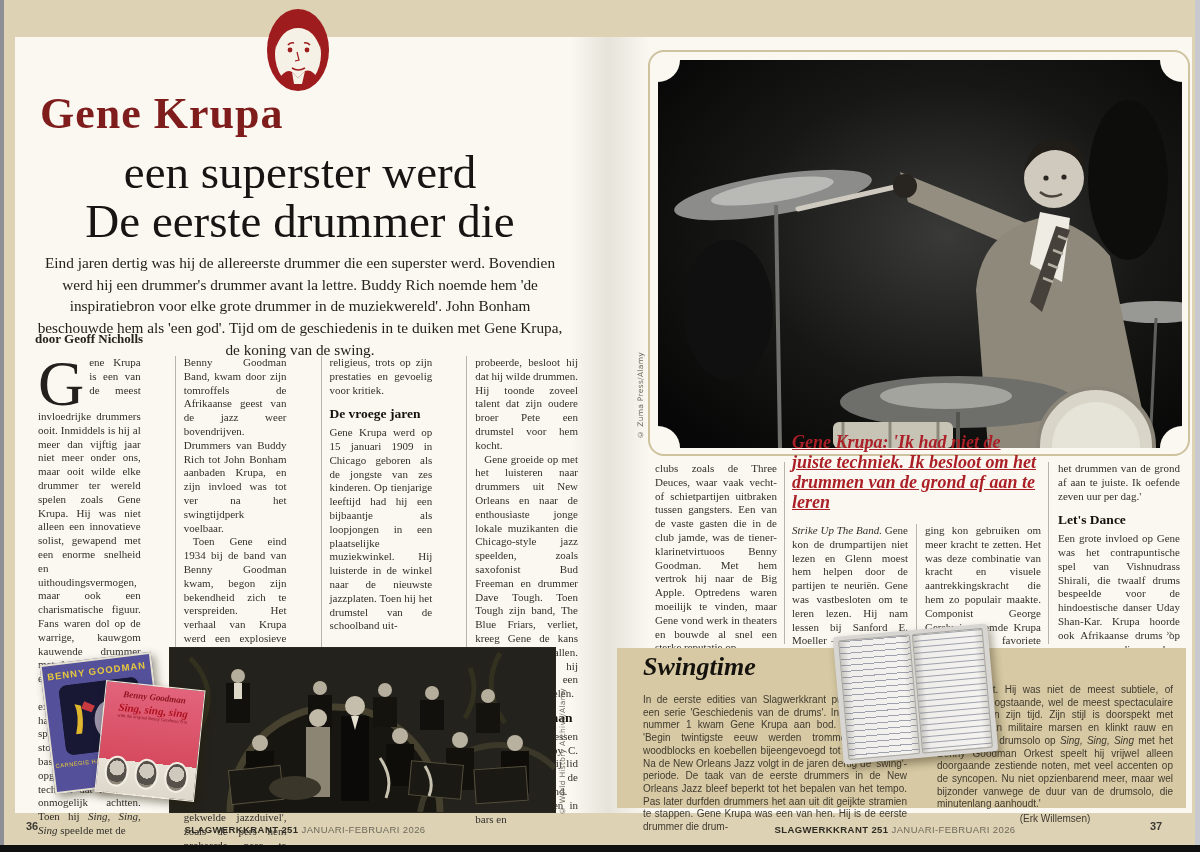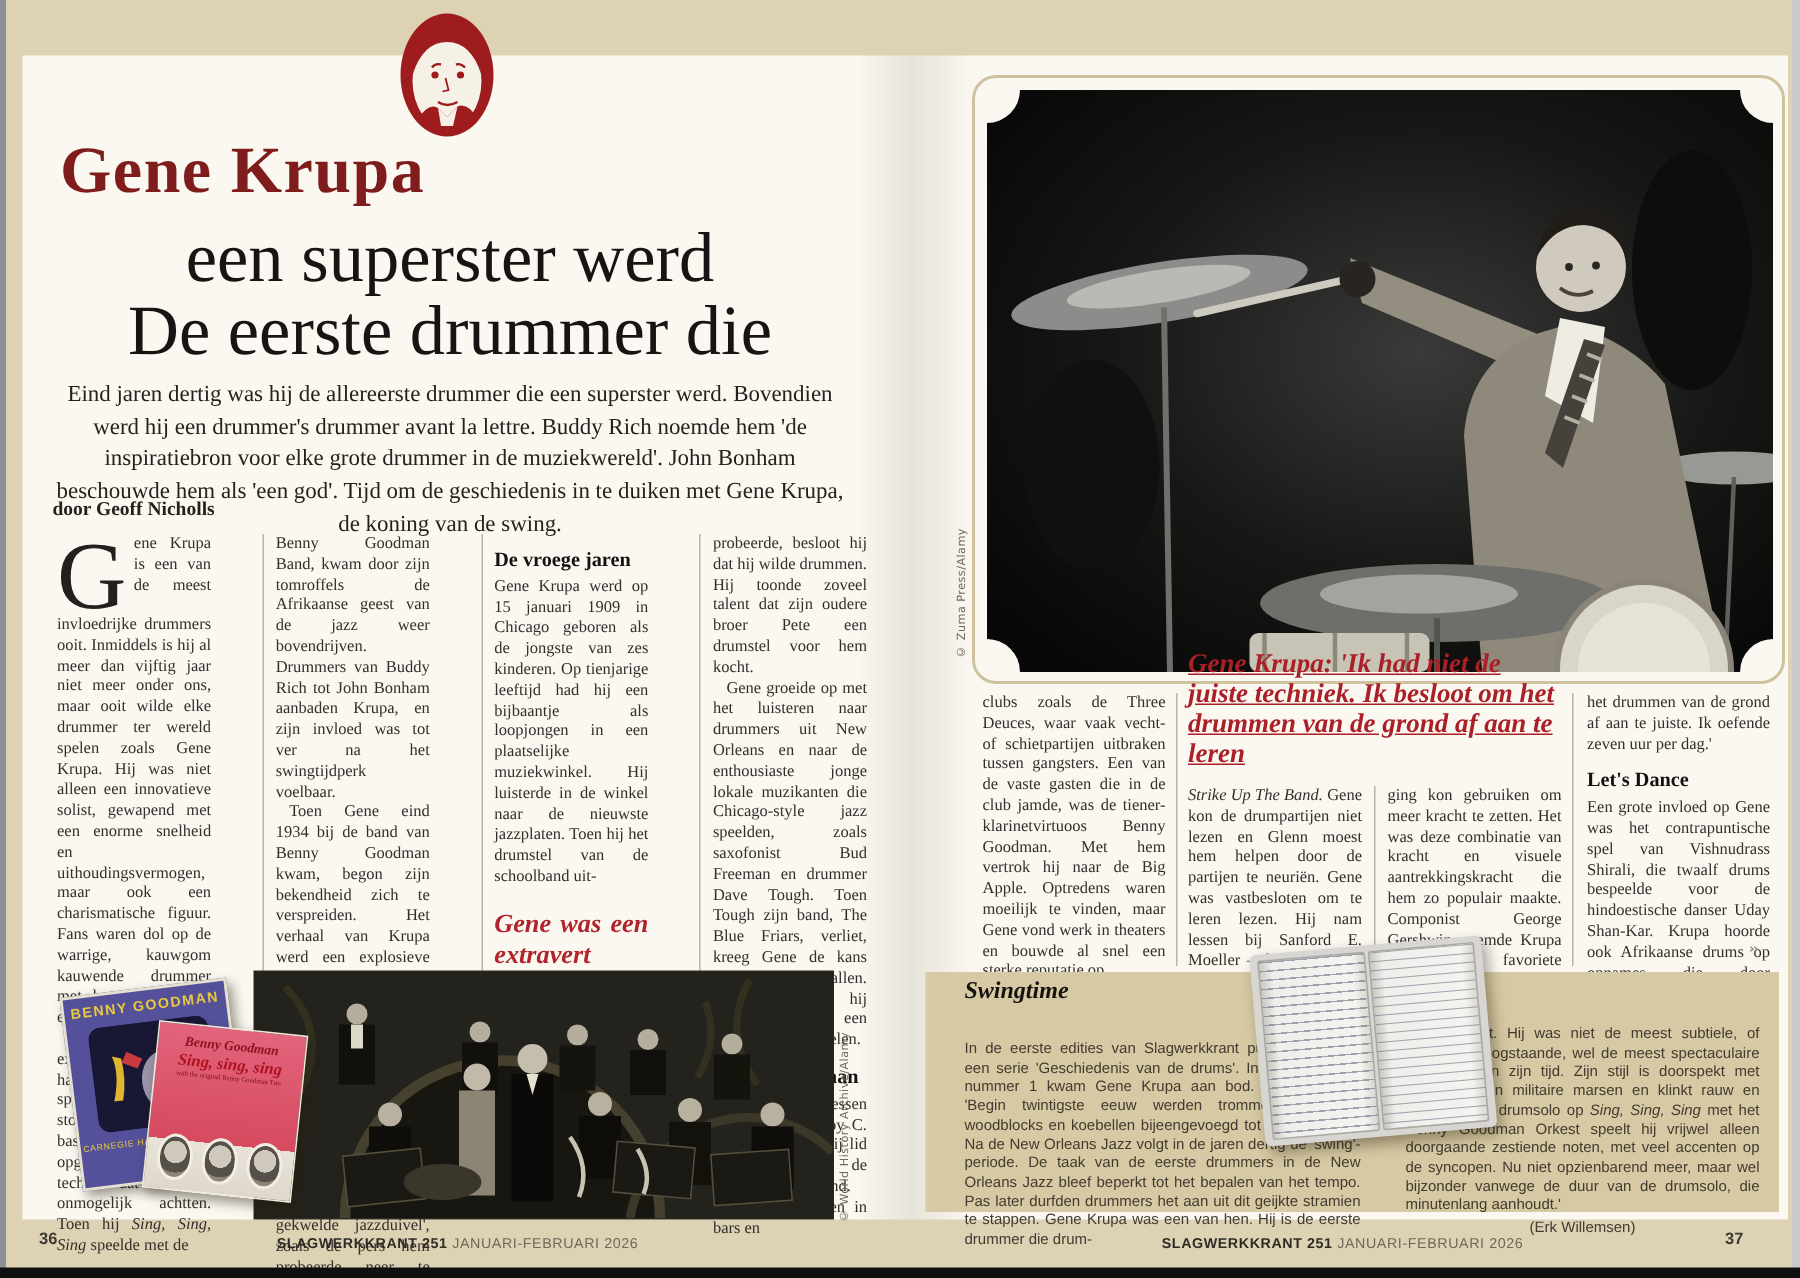--- a/index.html
+++ b/index.html
@@ -64,21 +64,21 @@
   
   .rcol{font-size:11px;line-height:13.8px;text-align:justify;color:#33302c;}
   .rcol p{margin:0;}
   .rcol p.ind{text-indent:9px;}
   .vsep{width:1px;background:#b8b4aa;}
   .quote-heading{left:792px;top:432px;width:252px;font-size:18px;line-height:20px;font-weight:bold;
                  font-style:italic;color:#ab1f27;text-decoration:underline;}
   .cont-mark{left:1166px;top:628px;font-family:"DejaVu Sans",sans-serif;font-size:9px;font-weight:bold;color:#8a8578;letter-spacing:-1px;}
   
   .swing-panel{left:617px;top:648px;width:569px;height:160px;background:#d6c9a3;}
-  .swing-title{position:absolute;left:26px;top:4px;font-size:16px;font-weight:bold;font-style:italic;color:#15120d;}
+  .swing-title{position:absolute;left:26px;top:4px;font-size:26px;font-weight:bold;font-style:italic;color:#15120d;}
   .swing-text{position:absolute;font-family:"Liberation Sans",sans-serif;font-size:10px;line-height:12.7px;color:#413b30;text-align:justify;}
   .swing-left{left:26px;top:46px;width:264px;}
   .swing-right{left:320px;top:36px;width:236px;}
   .swing-credit{margin-top:2px;text-align:center;}
   .notebook{left:838px;top:630px;width:155px;height:128px;transform:rotate(-5deg);z-index:5;
             background:#d8d6d2;border-radius:4px;box-shadow:3px 5px 9px rgba(40,30,10,.4);display:flex;padding:4px;box-sizing:border-box;}
   .nb-page{flex:1;margin:0 1px;background:
             repeating-linear-gradient(180deg,rgba(90,96,120,.55) 0 1px,transparent 1px 6px),
             linear-gradient(90deg,#c9c7c2 0%,#efeeea 12%,#f4f3ef 88%,#d8d6d0 100%);
             border:1px solid #a9a7a0;border-radius:2px;}
@@ -120,20 +120,21 @@
   <div class="abs cols">
     <div class="col">
       <p><span class="dropcap">G</span><span>ene Krupa is een van de meest invloedrijke drummers ooit. Inmiddels is hij al meer dan vijftig jaar niet meer onder ons, maar ooit wilde elke drummer ter wereld spelen zoals Gene Krupa. Hij was niet alleen een innovatieve solist, gewapend met een enorme snelheid en uithoudingsvermogen, maar ook een charismatische figuur. Fans waren dol op de warrige, kauwgom kauwende drummer met het uiterlijk van een filmster.</span></p>
       <p class="ind">Gene was een extravert persoon die hard sloeg en luid speelde. Als tiener stond hij erop dat zijn bassdrum werd opgenomen, zelfs toen technici dat toen nog onmogelijk achtten. Toen hij <i>Sing, Sing, Sing</i> speelde met de</p>
     </div>
     <div class="col">
       <p>Benny Goodman Band, kwam door zijn tomroffels de Afrikaanse geest van de jazz weer bovendrijven. Drummers van Buddy Rich tot John Bonham aanbaden Krupa, en zijn invloed was tot ver na het swingtijdperk voelbaar.</p>
       <p class="ind">Toen Gene eind 1934 bij de band van Benny Goodman kwam, begon zijn bekendheid zich te verspreiden. Het verhaal van Krupa werd een explosieve mix van egoconflicten en dramatische incidenten. Frequente ruzies met Goodman op het podium en een veelbesproken drugsarrestatie waren slechts enkele van de incidenten die hem in het nieuws brachten. Toch was Krupa verre van de 'door drugs gekwelde jazzduivel', zoals de pers hem probeerde neer te zetten. Hij was waardig, stilletjes</p>
     </div>
     <div class="col">
+      <p>religieus, trots op zijn prestaties en gevoelig voor kritiek.</p>
       <div class="subhead">De vroege jaren</div>
       <p>Gene Krupa werd op 15 januari 1909 in Chicago geboren als de jongste van zes kinderen. Op tienjarige leeftijd had hij een bijbaantje als loopjongen in een plaatselijke muziekwinkel. Hij luisterde in de winkel naar de nieuwste jazzplaten. Toen hij het drumstel van de schoolband uit-</p>
       <div class="pull-quote">Gene was een extravert persoon die hard sloeg en luid speelde</div>
     </div>
     <div class="col">
       <p>probeerde, besloot hij dat hij wilde drummen. Hij toonde zoveel talent dat zijn oudere broer Pete een drumstel voor hem kocht.</p>
       <p class="ind">Gene groeide op met het luisteren naar drummers uit New Orleans en naar de enthousiaste jonge lokale muzikanten die Chicago-style jazz speelden, zoals saxofonist Bud Freeman en drummer Dave Tough. Toen Tough zijn band, The Blue Friars, verliet, kreeg Gene de kans om in te vallen. Eindelijk kon hij regelmatig met een echte jazzband spelen.</p>
       <div class="subhead">Benny Goodman</div>
       <p>In 1925 nam hij lessen bij drumleraar Roy C. Knapp en werd hij lid van de muzikantenvakbond. Nu kon hij spelen in bars en</p>
     </div>

